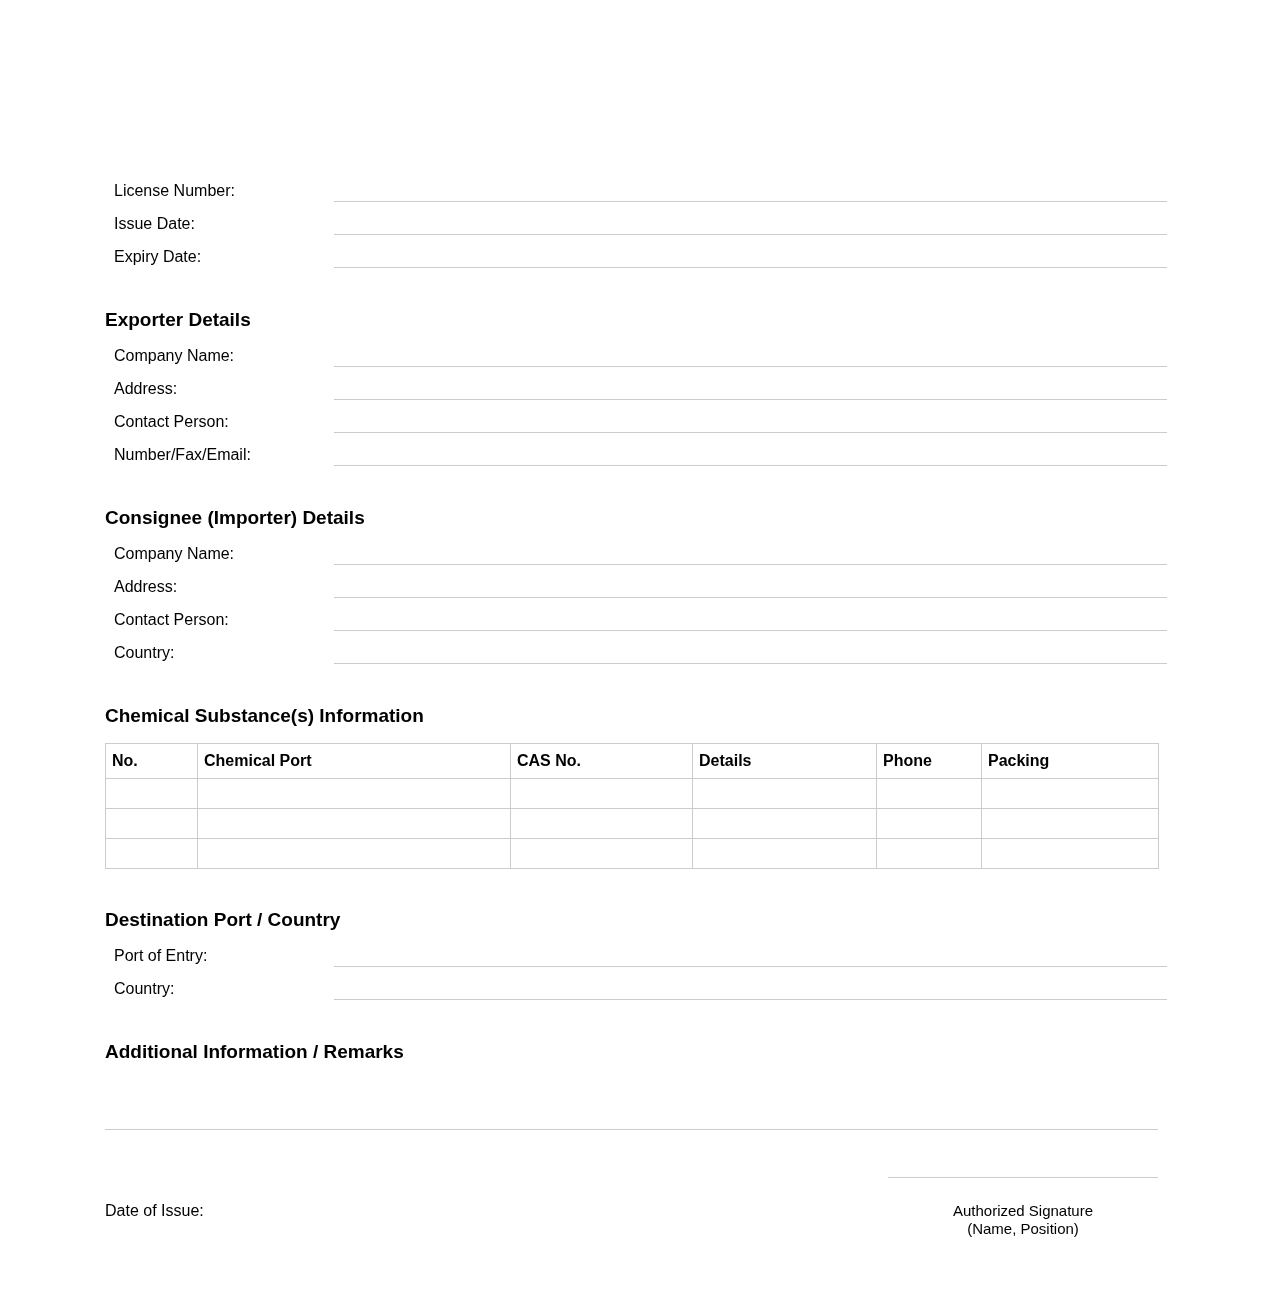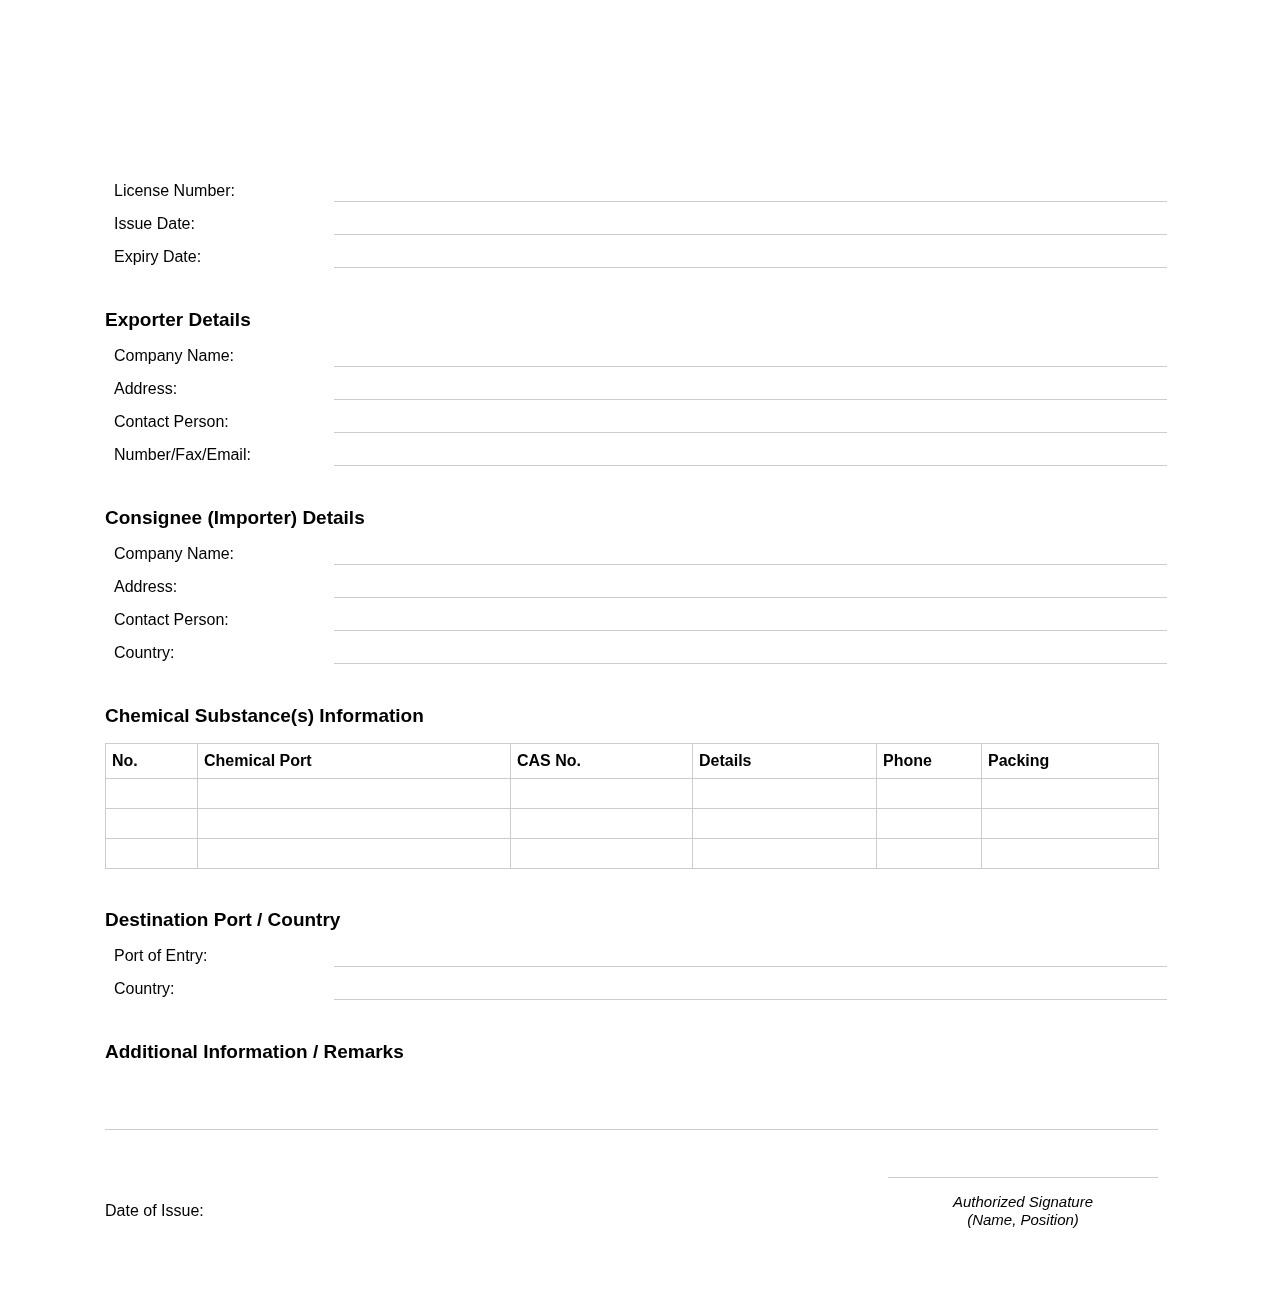--- a/index.html
+++ b/index.html
@@ -10,21 +10,21 @@
     .row { position: absolute; left: 0; width: 1053px; height: 33px; margin-left: 9px; }
     .row .lbl { position: absolute; left: 0; top: 0; font-size: 16px; line-height: 18px; white-space: nowrap; }
     .row .line { position: absolute; left: 220px; right: 0; top: 19px; border-bottom: 1px solid #cccccc; height: 0; }
     .section-h { position: absolute; left: 0; font-size: 19px; font-weight: bold; line-height: 22px; white-space: nowrap; }
     table.chem { position: absolute; left: 0; top: 743px; width: 1053px; border-collapse: collapse; table-layout: fixed; }
     table.chem th, table.chem td { border: 1px solid #cccccc; padding: 0 6px; text-align: left; margin-left: 10px; }
     table.chem th { height: 34px; font-size: 16px; font-weight: bold; }
     table.chem td { height: 29px; }
     .remarks-line { position: absolute; left: 0; top: 1129px; width: 1053px; border-bottom: 1px solid #cccccc; }
     .date-issue { position: absolute; left: 0; top: 1202px; font-size: 16px; line-height: 18px; }
-    .sig { position: absolute; left: 783px; top: 1177px; width: 270px; border-top: 1px solid #cccccc; text-align: center; font-size: 15px; line-height: 18px; padding-top: 15px; font-style: italic; }
+    .sig { position: absolute; left: 783px; top: 1177px; width: 270px; border-top: 1px solid #cccccc; text-align: center; font-size: 15px; line-height: 18px; padding-top: 24px; }
   </style>
 </head>
 <body>
 
 <div class="page">
 
   <div class="title">
   </div>
 
   <div class="row" style="top:182px;">

